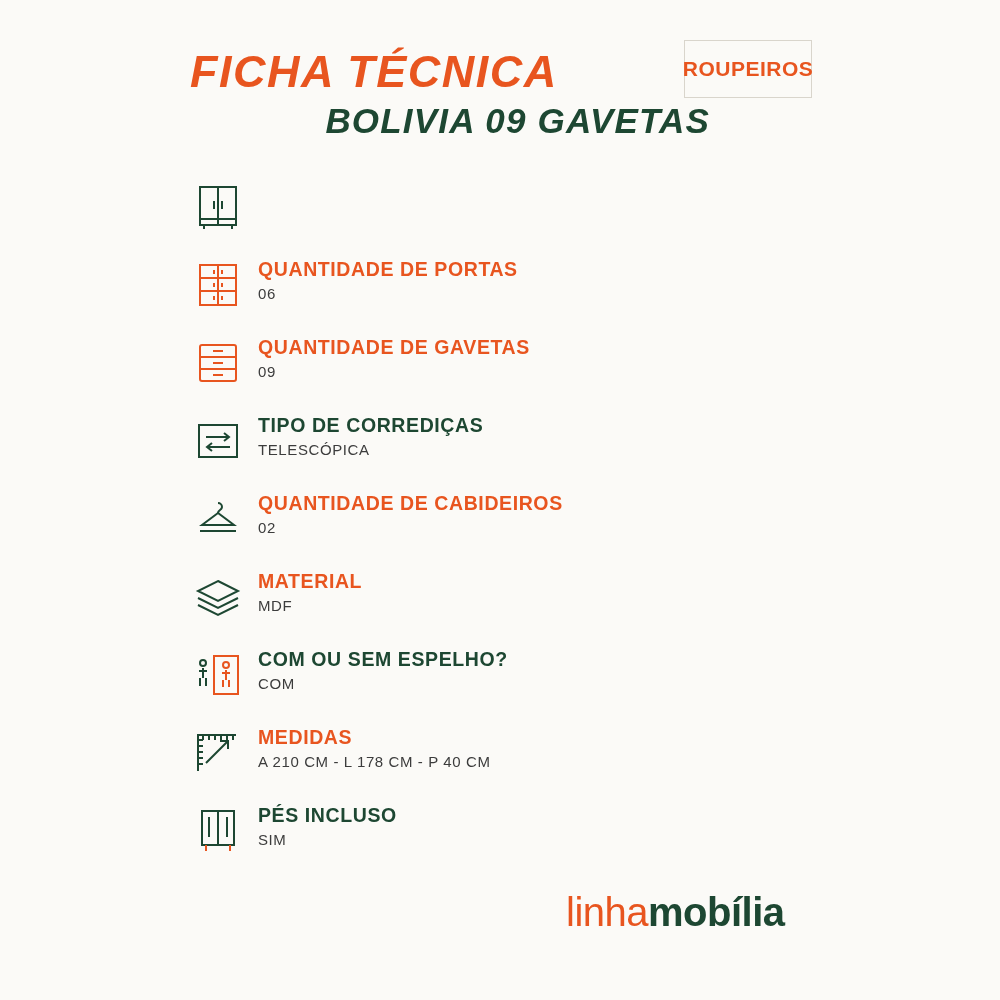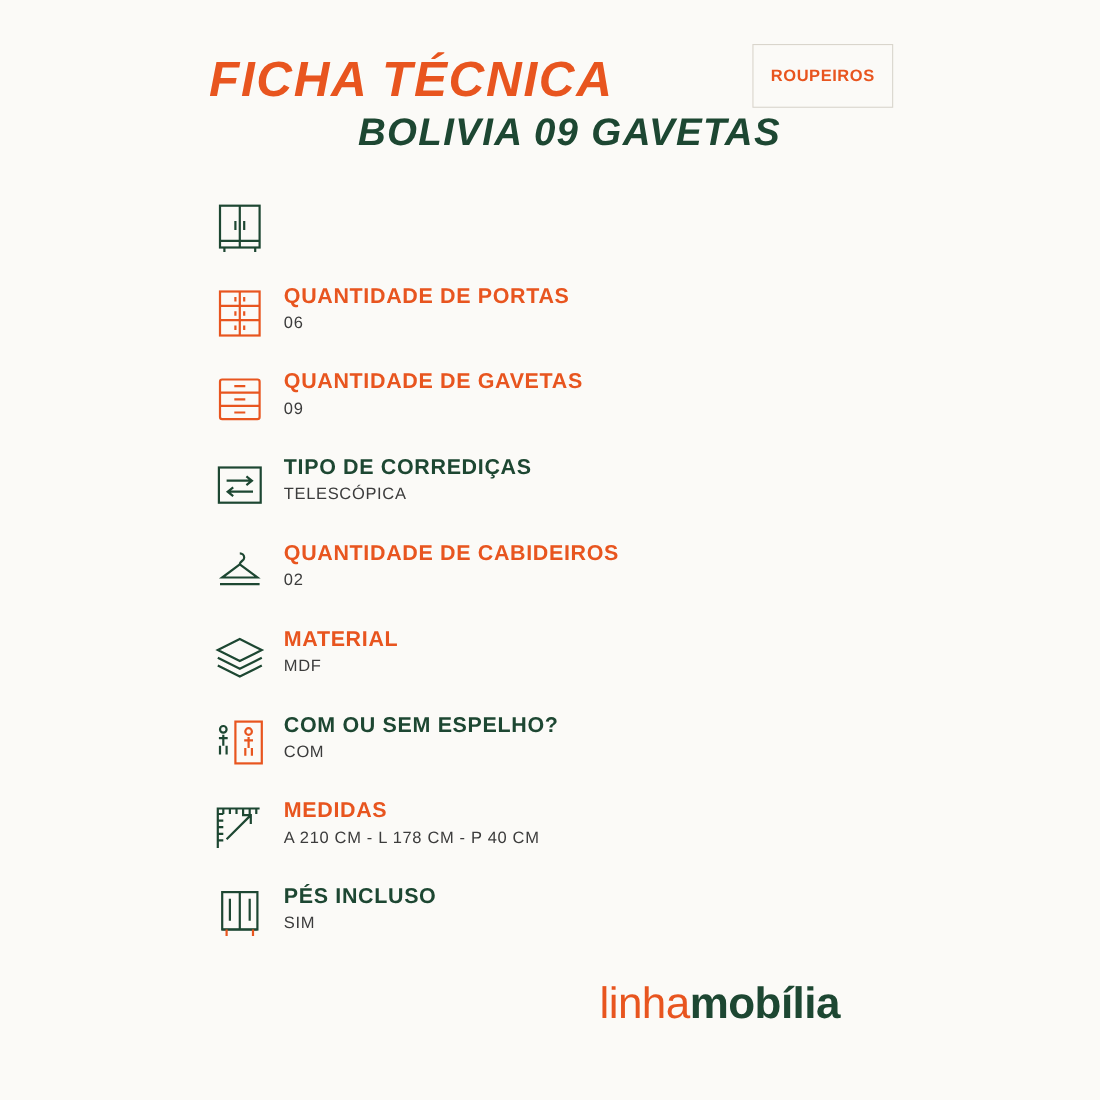--- a/index.html
+++ b/index.html
@@ -20,21 +20,21 @@
     position: absolute;
     top: 40px; left: 684px;
     width: 128px; height: 58px;
     border: 1px solid #d9d5cc;
     background: #fbfaf7;
     display: flex; align-items: center; justify-content: center;
   }
   .badge-text {
     color: #e8551f;
     font-weight: bold;
-    font-size: 15px;
+    font-size: 21px;
     letter-spacing: 0.5px;
   }
 
   
   .title-wrap {
     position: absolute;
     top: 48px; left: 190px;
     width: 520px;
     font-style: italic;
   }
@@ -95,21 +95,21 @@
   }
 
   
   .logo {
     position: absolute;
     left: 545px; top: 890px;
     font-size: 40px;
     letter-spacing: -0.5px;
     white-space: nowrap;
   }
-  .logo .linha { color: #e8551f; font-weight: normal; }
+  .logo .linha { color: #e8551f; font-weight: normal; margin-left: 21px; }
   .logo .mob { color: #1d4732; font-weight: bold; }
 
   svg { display: block; }
 </style>
 </head>
 <body>
 
 <div class="page">
 
   <div class="badge">

